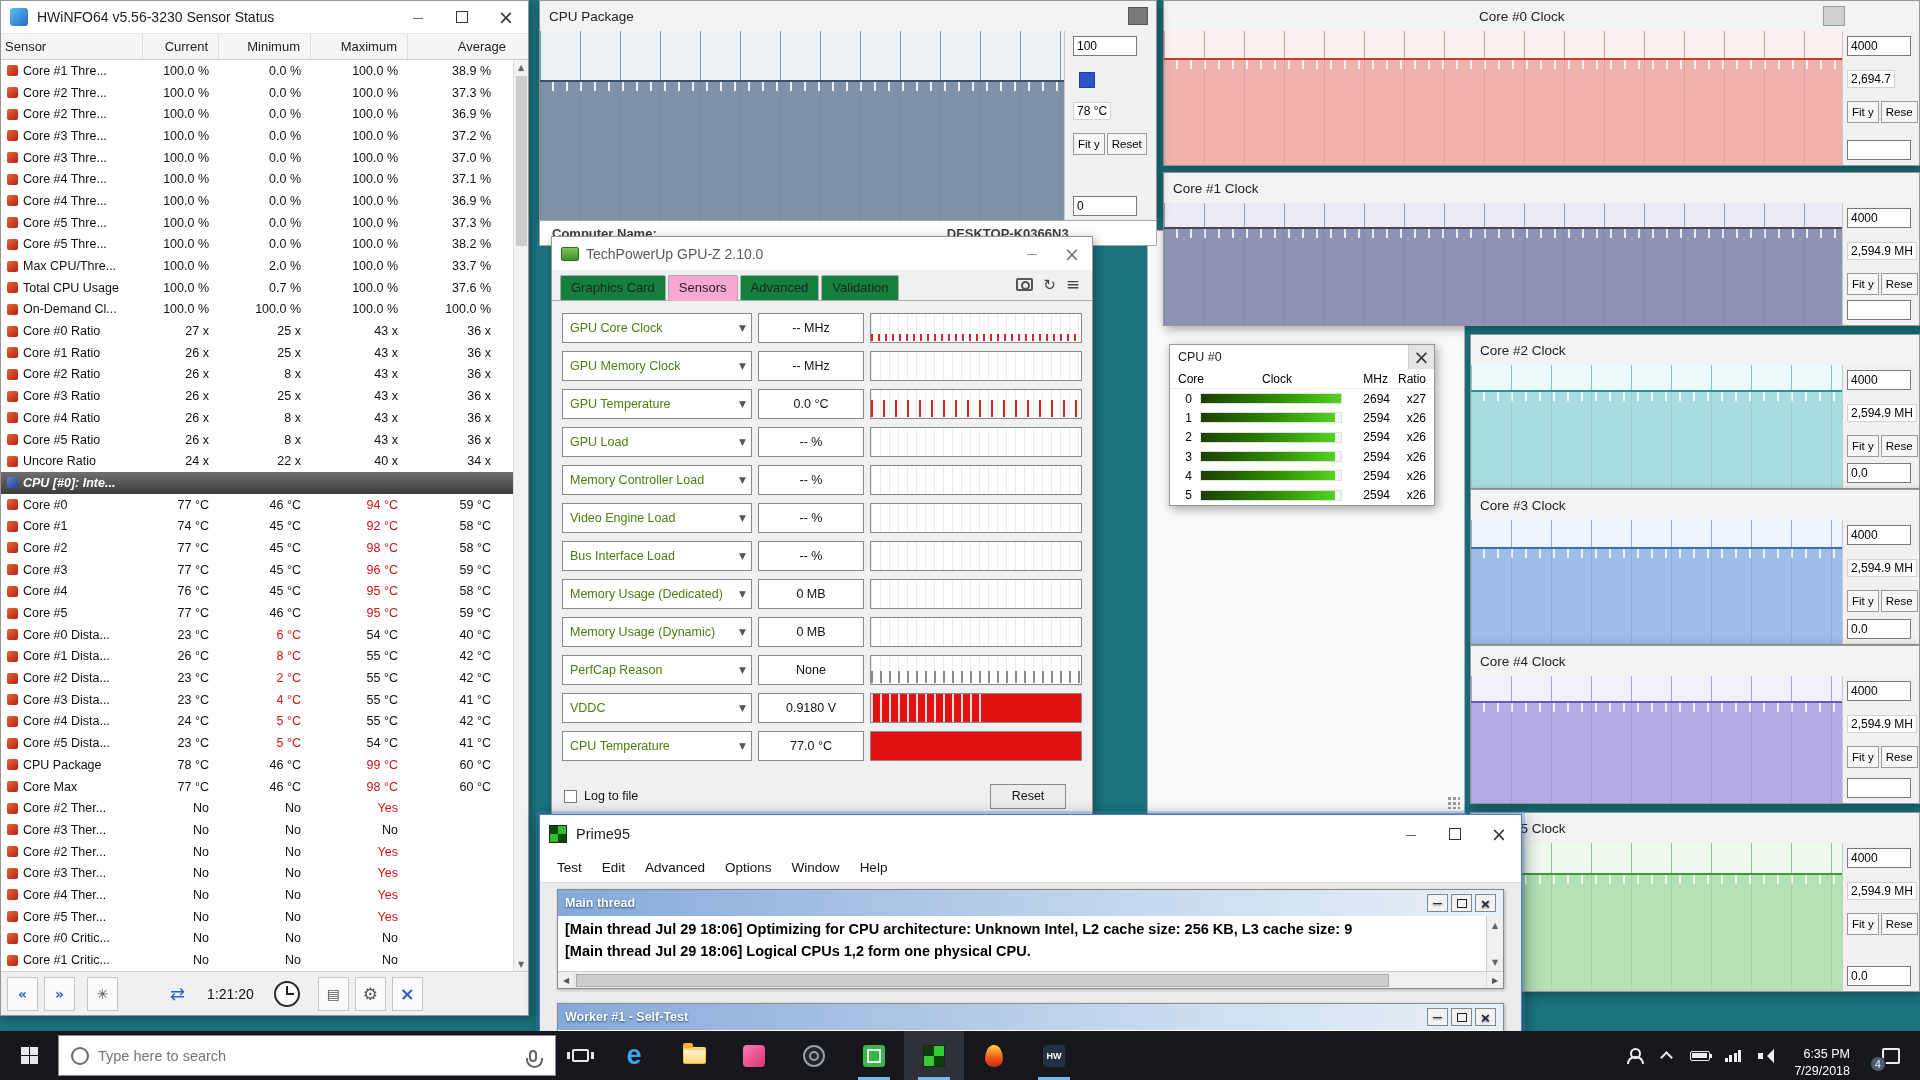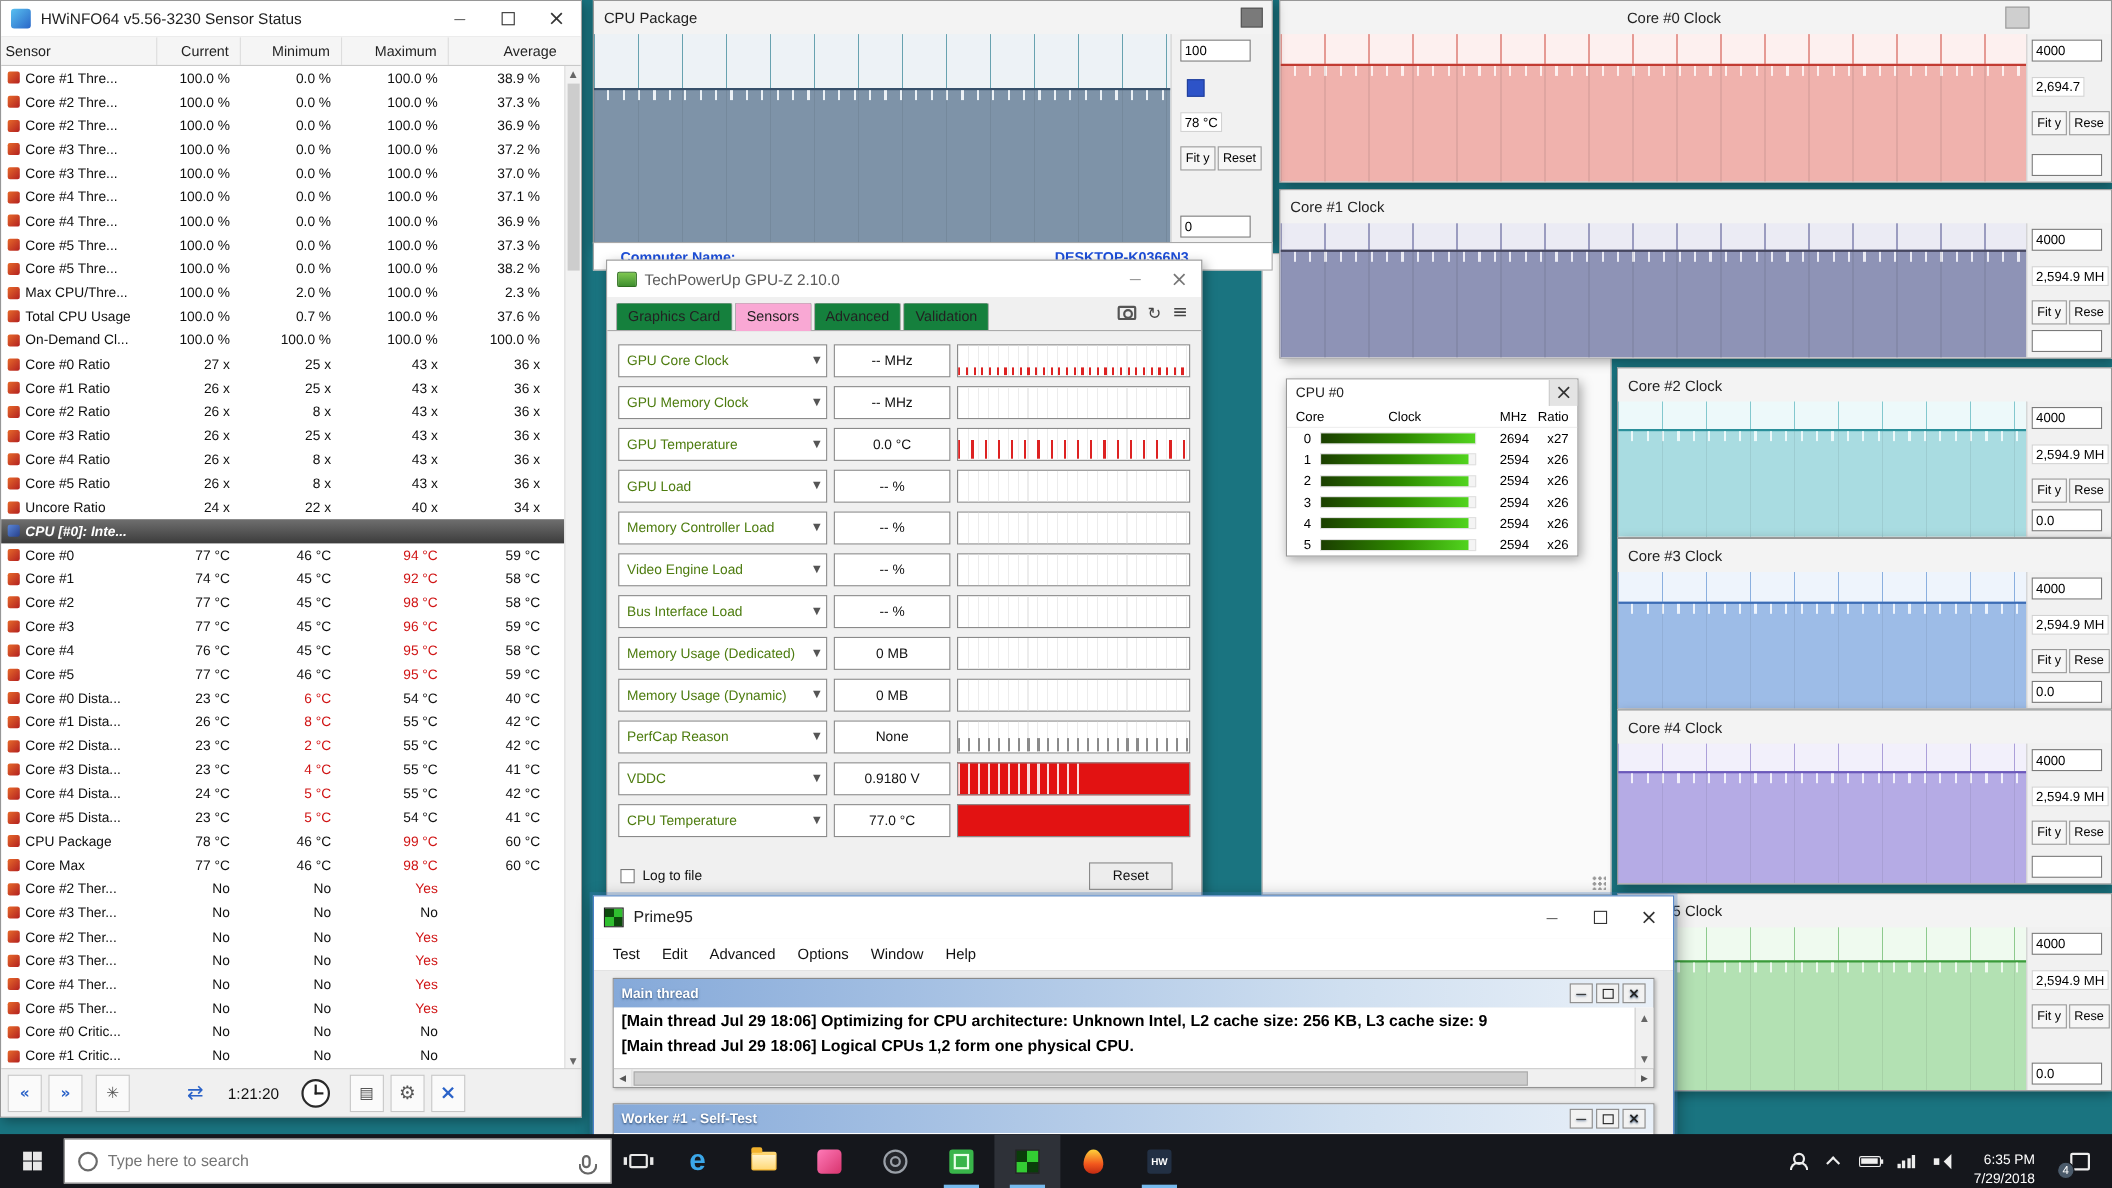--- a/index.html
+++ b/index.html
@@ -83,21 +83,21 @@
 #clk0{left:1163px;top:0;width:757px;height:166px}
 #clk0 .tbt{margin-left:306px}
 .tbbox{width:22px;height:20px;background:#cfcfcf;border:1px solid #9a9a9a;margin-left:auto;margin-right:74px}
 #clk1{left:1163px;top:172px;width:757px;height:154px}
 #clk2{left:1470px;top:334px;width:450px;height:155px}
 #clk3{left:1470px;top:489px;width:450px;height:156px}
 #clk4{left:1470px;top:645px;width:450px;height:159px}
 #clk5{left:1470px;top:812px;width:450px;height:180px}
 .pkg{left:539px;top:0;width:618px;height:222px;z-index:2;display:flex;flex-direction:column}
 .darkbtn{width:20px;height:18px;background:#7a7a7a;border:1px solid #555;margin:0 8px 0 0;align-self:center}
-#comp-strip{position:absolute;left:539px;top:220px;width:618px;height:26px;background:#fff;border:1px solid #a8a8a8;z-index:2;display:flex;align-items:center;font-weight:bold;font-size:13px;color:#1d4ed8;padding:0 24px}
+#comp-strip{position:absolute;left:539px;top:220px;width:618px;height:26px;background:#fff;border:1px solid #a8a8a8;z-index:2;display:flex;align-items:center;font-weight:bold;font-size:13px;color:#404040;padding:0 12px}
 #comp-strip .cval{margin-left:290px}
 #behind-win{position:absolute;left:1147px;top:230px;width:318px;height:584px;background:#fafafa;border:1px solid #b4b4b4;z-index:0}
 #behind-win::after{content:"";position:absolute;right:4px;bottom:4px;width:13px;height:13px;background:radial-gradient(#9a9a9a 1.5px,transparent 1.7px) 0 0/5px 5px}
 
 #cpu0{left:1169px;top:344px;width:266px;height:162px;background:#fff;z-index:3;display:flex;flex-direction:column}
 #cpu0 .tb{flex:0 0 24px;height:24px;font-size:12.5px;padding-left:8px}
 #cpu0 .wbtn{width:26px;background:#e4e4e4;border-left:1px solid #ccc;font-size:11px;height:100%}
 .c0-head{flex:0 0 20px;display:flex;align-items:center;font-size:12px;color:#000;padding:0 8px;border-bottom:1px solid #eee}
 .c0h-core{width:30px}
 .c0h-clock{flex:1;text-align:center}
@@ -487,21 +487,21 @@
             <span class="hw-max">100.0 %</span>
             <span class="hw-avg">38.2 %</span>
           </div>
 
           <div class="hw-row">
             <span class="hw-ic"></span>
             <span class="hw-label">Max CPU/Thre...</span>
             <span class="hw-cur">100.0 %</span>
             <span class="hw-min">2.0 %</span>
             <span class="hw-max">100.0 %</span>
-            <span class="hw-avg">2.3 %</span>
+            <span class="hw-avg">33.7 %</span>
           </div>
 
           <div class="hw-row">
             <span class="hw-ic"></span>
             <span class="hw-label">Total CPU Usage</span>
             <span class="hw-cur">100.0 %</span>
             <span class="hw-min">0.7 %</span>
             <span class="hw-max">100.0 %</span>
             <span class="hw-avg">37.6 %</span>
           </div>

